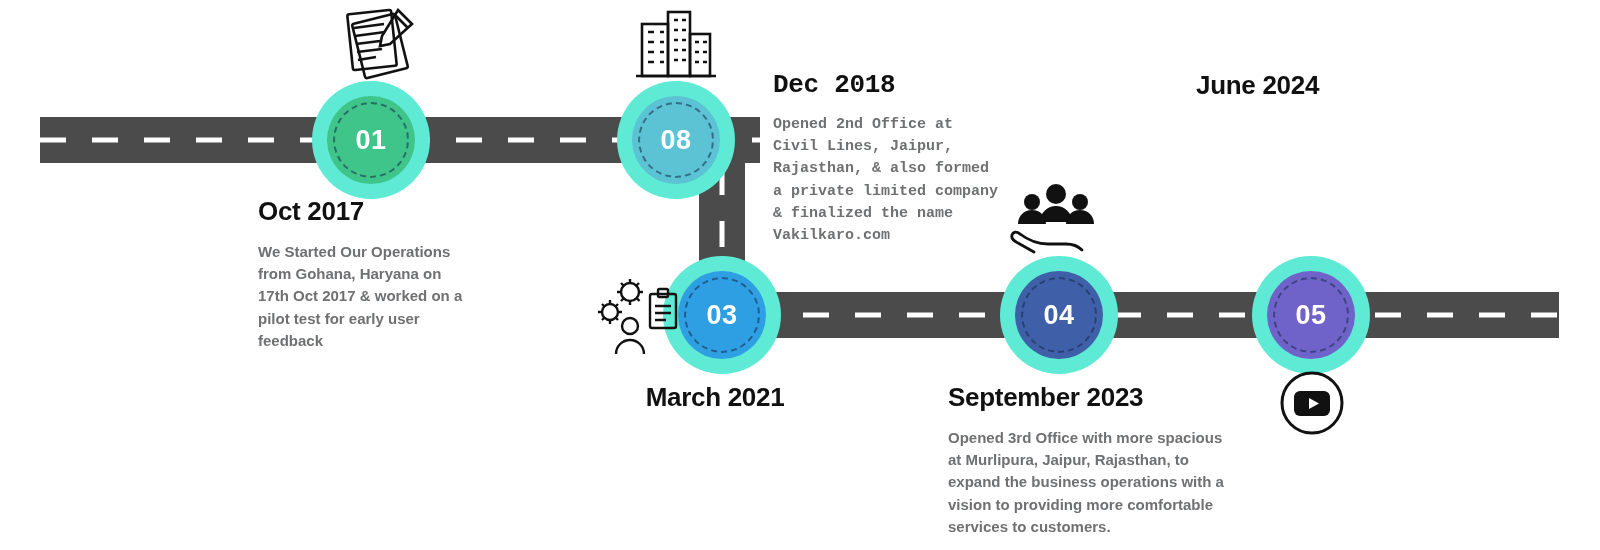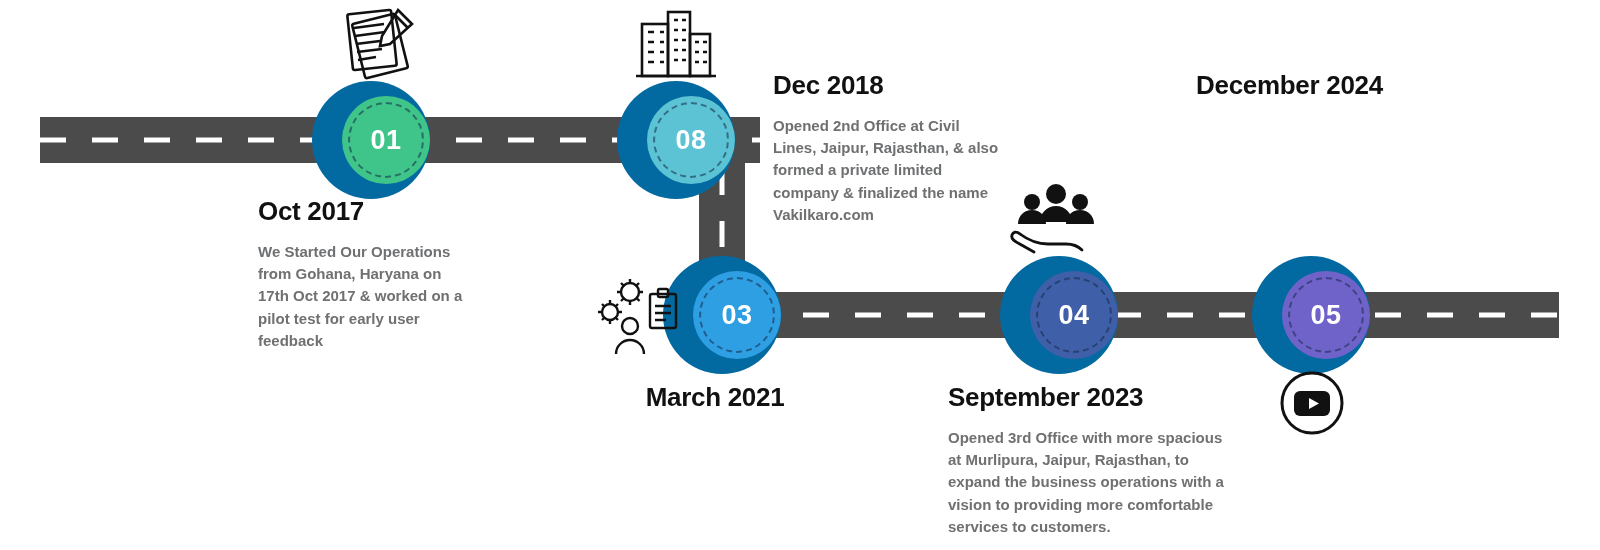--- a/index.html
+++ b/index.html
@@ -35,22 +35,22 @@
       to bottom,
       #ffffff 0px, #ffffff 26px,
       rgba(0,0,0,0) 26px, rgba(0,0,0,0) 52px);
   }
 
   
   .node {
     position: absolute;
     width: 118px; height: 118px;
     border-radius: 50%;
-    background: #0369a1;
-    display: flex; align-items: center; justify-content: flex-end;
+    background: #5eead4;
+    display: flex; align-items: center; justify-content: center;
   }
   .node-inner {
     width: 88px; height: 88px;
     border-radius: 50%;
     display: flex; align-items: center; justify-content: center;
     color: #ffffff;
     font-size: 27px;
     font-weight: bold;
     letter-spacing: 0.5px;
     position: relative;
@@ -191,31 +191,31 @@
       <rect x="17" y="23" width="36" height="25" rx="6" fill="#111"></rect>
       <path d="M32 30 L42 35.5 L32 41 Z" fill="#ffffff"></path>
     </svg>
   </div>
 
   <div class="block" style="left:258px; top:196px; width:215px;">
     <div class="block-title">Oct 2017</div>
     <div class="block-body">We Started Our Operations from Gohana, Haryana on 17th Oct 2017 &amp; worked on a pilot test for early user feedback</div>
   </div>
 
-  <div class="block" style="left:773px; top:70px; width:232px;">
+  <div class="block" style="left:773px; top:70px; width:232px;font-family:Liberation Mono, monospace;">
     <div class="block-title">Dec 2018</div>
     <div class="block-body">Opened 2nd Office at Civil Lines, Jaipur, Rajasthan, &amp; also formed a private limited company &amp; finalized the name Vakilkaro.com</div>
   </div>
 
   <div class="block" style="left:602px; top:382px; width:226px;text-align:center;">
     <div class="block-title">March 2021</div>
   </div>
 
   <div class="block" style="left:948px; top:382px; width:288px;">
     <div class="block-title">September 2023</div>
     <div class="block-body">Opened 3rd Office with more spacious at Murlipura, Jaipur, Rajasthan, to expand the business operations with a vision to providing more comfortable services to customers.</div>
   </div>
 
   <div class="block" style="left:1196px; top:70px; width:248px;">
-    <div class="block-title">December 2024</div>
+    <div class="block-title">June 2024</div>
   </div>
 
 </div>
 
 </body></html>

